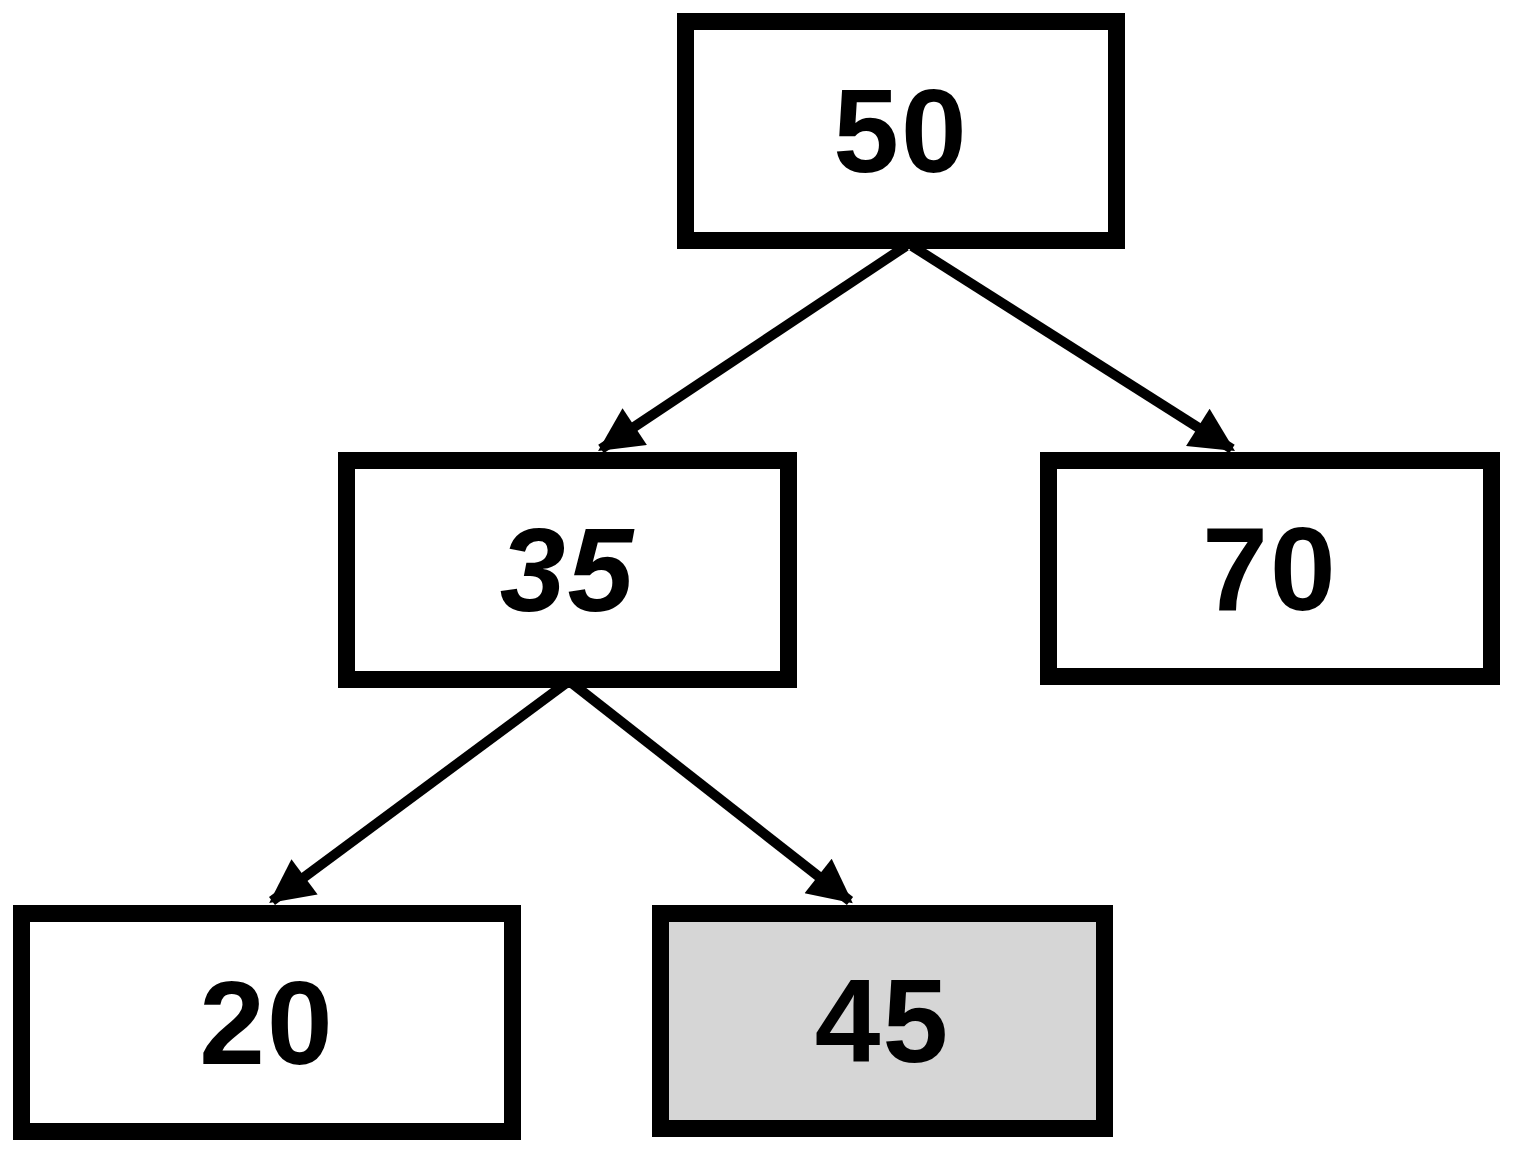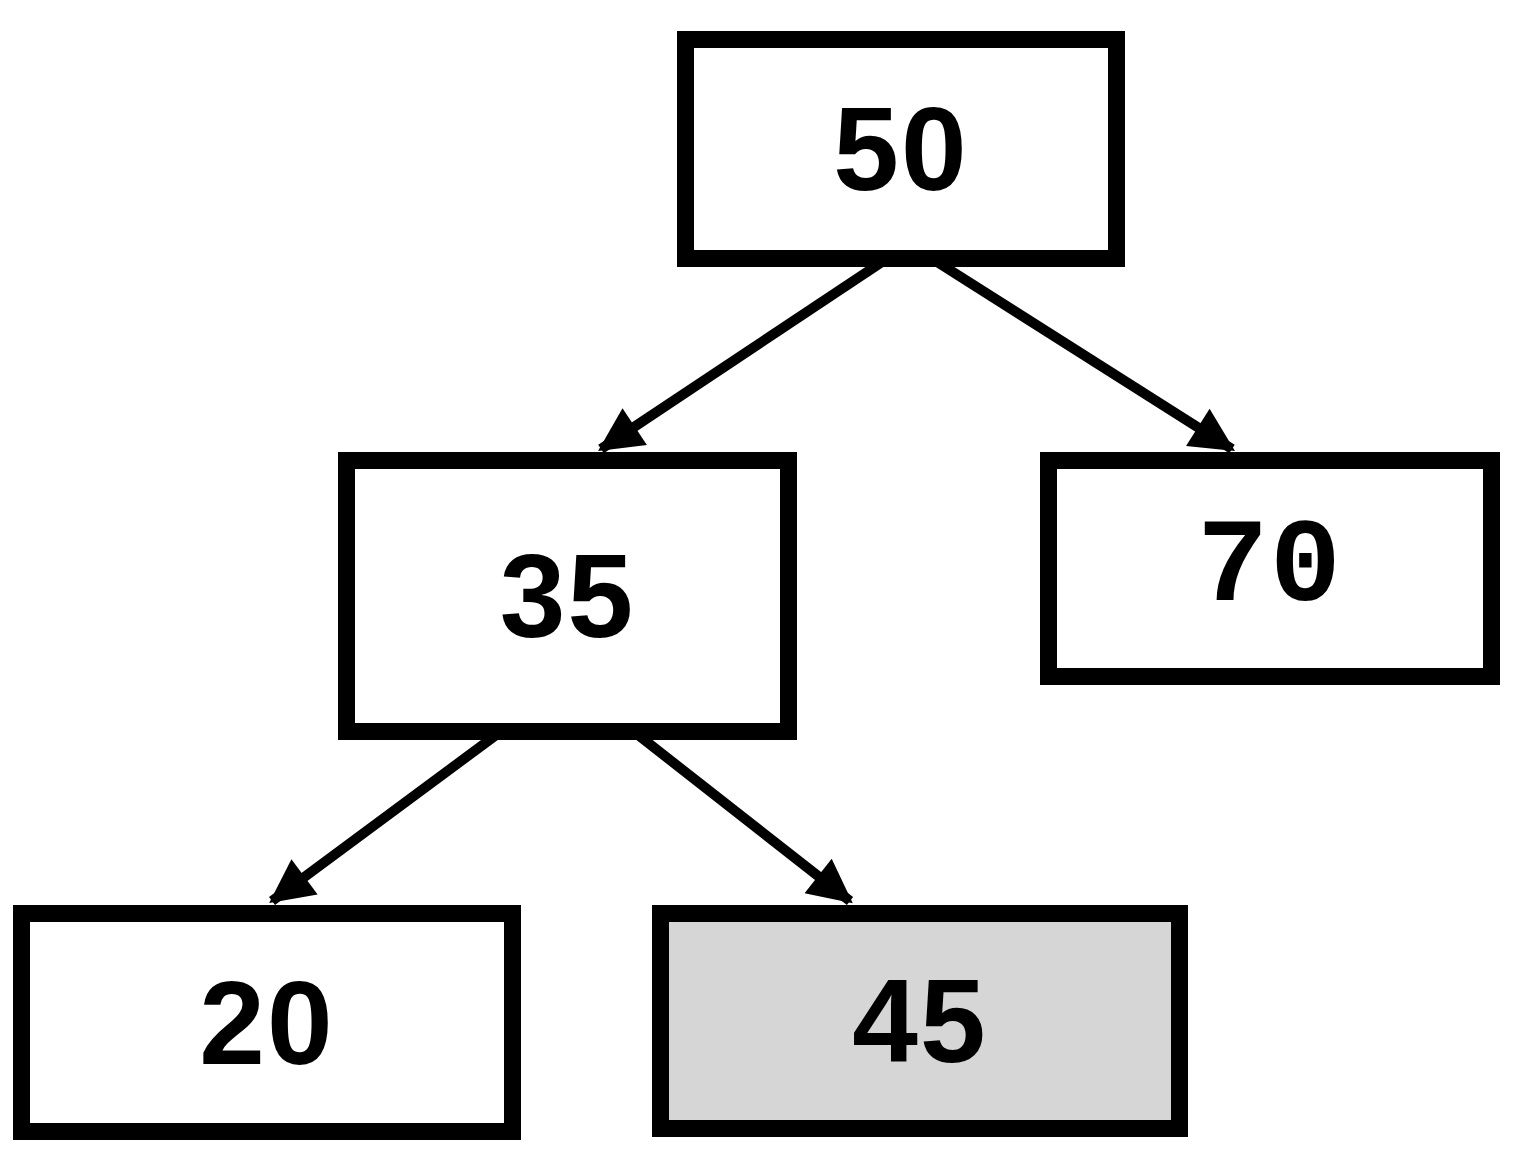--- a/index.html
+++ b/index.html
@@ -35,25 +35,25 @@
     align-items: center;
     justify-content: center;
   }
   .node .value {
     font-weight: bold;
     font-size: 118px;
     color: #000000;
     letter-spacing: 2px;
     line-height: 1;
   }
-  .node-50 { left: 677px; top: 31px;  width: 448px; height: 236px; }
-  .node-35 { left: 338px; top: 452px; width: 459px; height: 288px; }
-  .node-70 { left: 1040px; top: 452px; width: 460px; height: 233px; font-family: Liberation Mono, monospace; }
+  .node-50 { left: 677px; top: 13px;  width: 448px; height: 236px; }
+  .node-35 { left: 338px; top: 452px; width: 459px; height: 236px; font-style: italic; }
+  .node-70 { left: 1040px; top: 452px; width: 460px; height: 233px; }
   .node-20 { left: 13px;  top: 905px; width: 508px; height: 235px; }
-  .node-45 { left: 652px; top: 905px; width: 536px; height: 232px; justify-content: center; }
+  .node-45 { left: 652px; top: 905px; width: 461px; height: 232px; justify-content: center; }
 </style>
 </head>
 <body>
 
 <div class="stage">
 
   <svg class="edges" viewBox="0 0 1530 1150" xmlns="http://www.w3.org/2000/svg">
     <defs>
       <marker id="arrowhead" markerUnits="userSpaceOnUse" markerWidth="52" markerHeight="44" viewBox="0 0 10 10" refX="9.2" refY="5" orient="auto">
         <path d="M0,0 L10,5 L0,10 Z" fill="#000000"></path>

